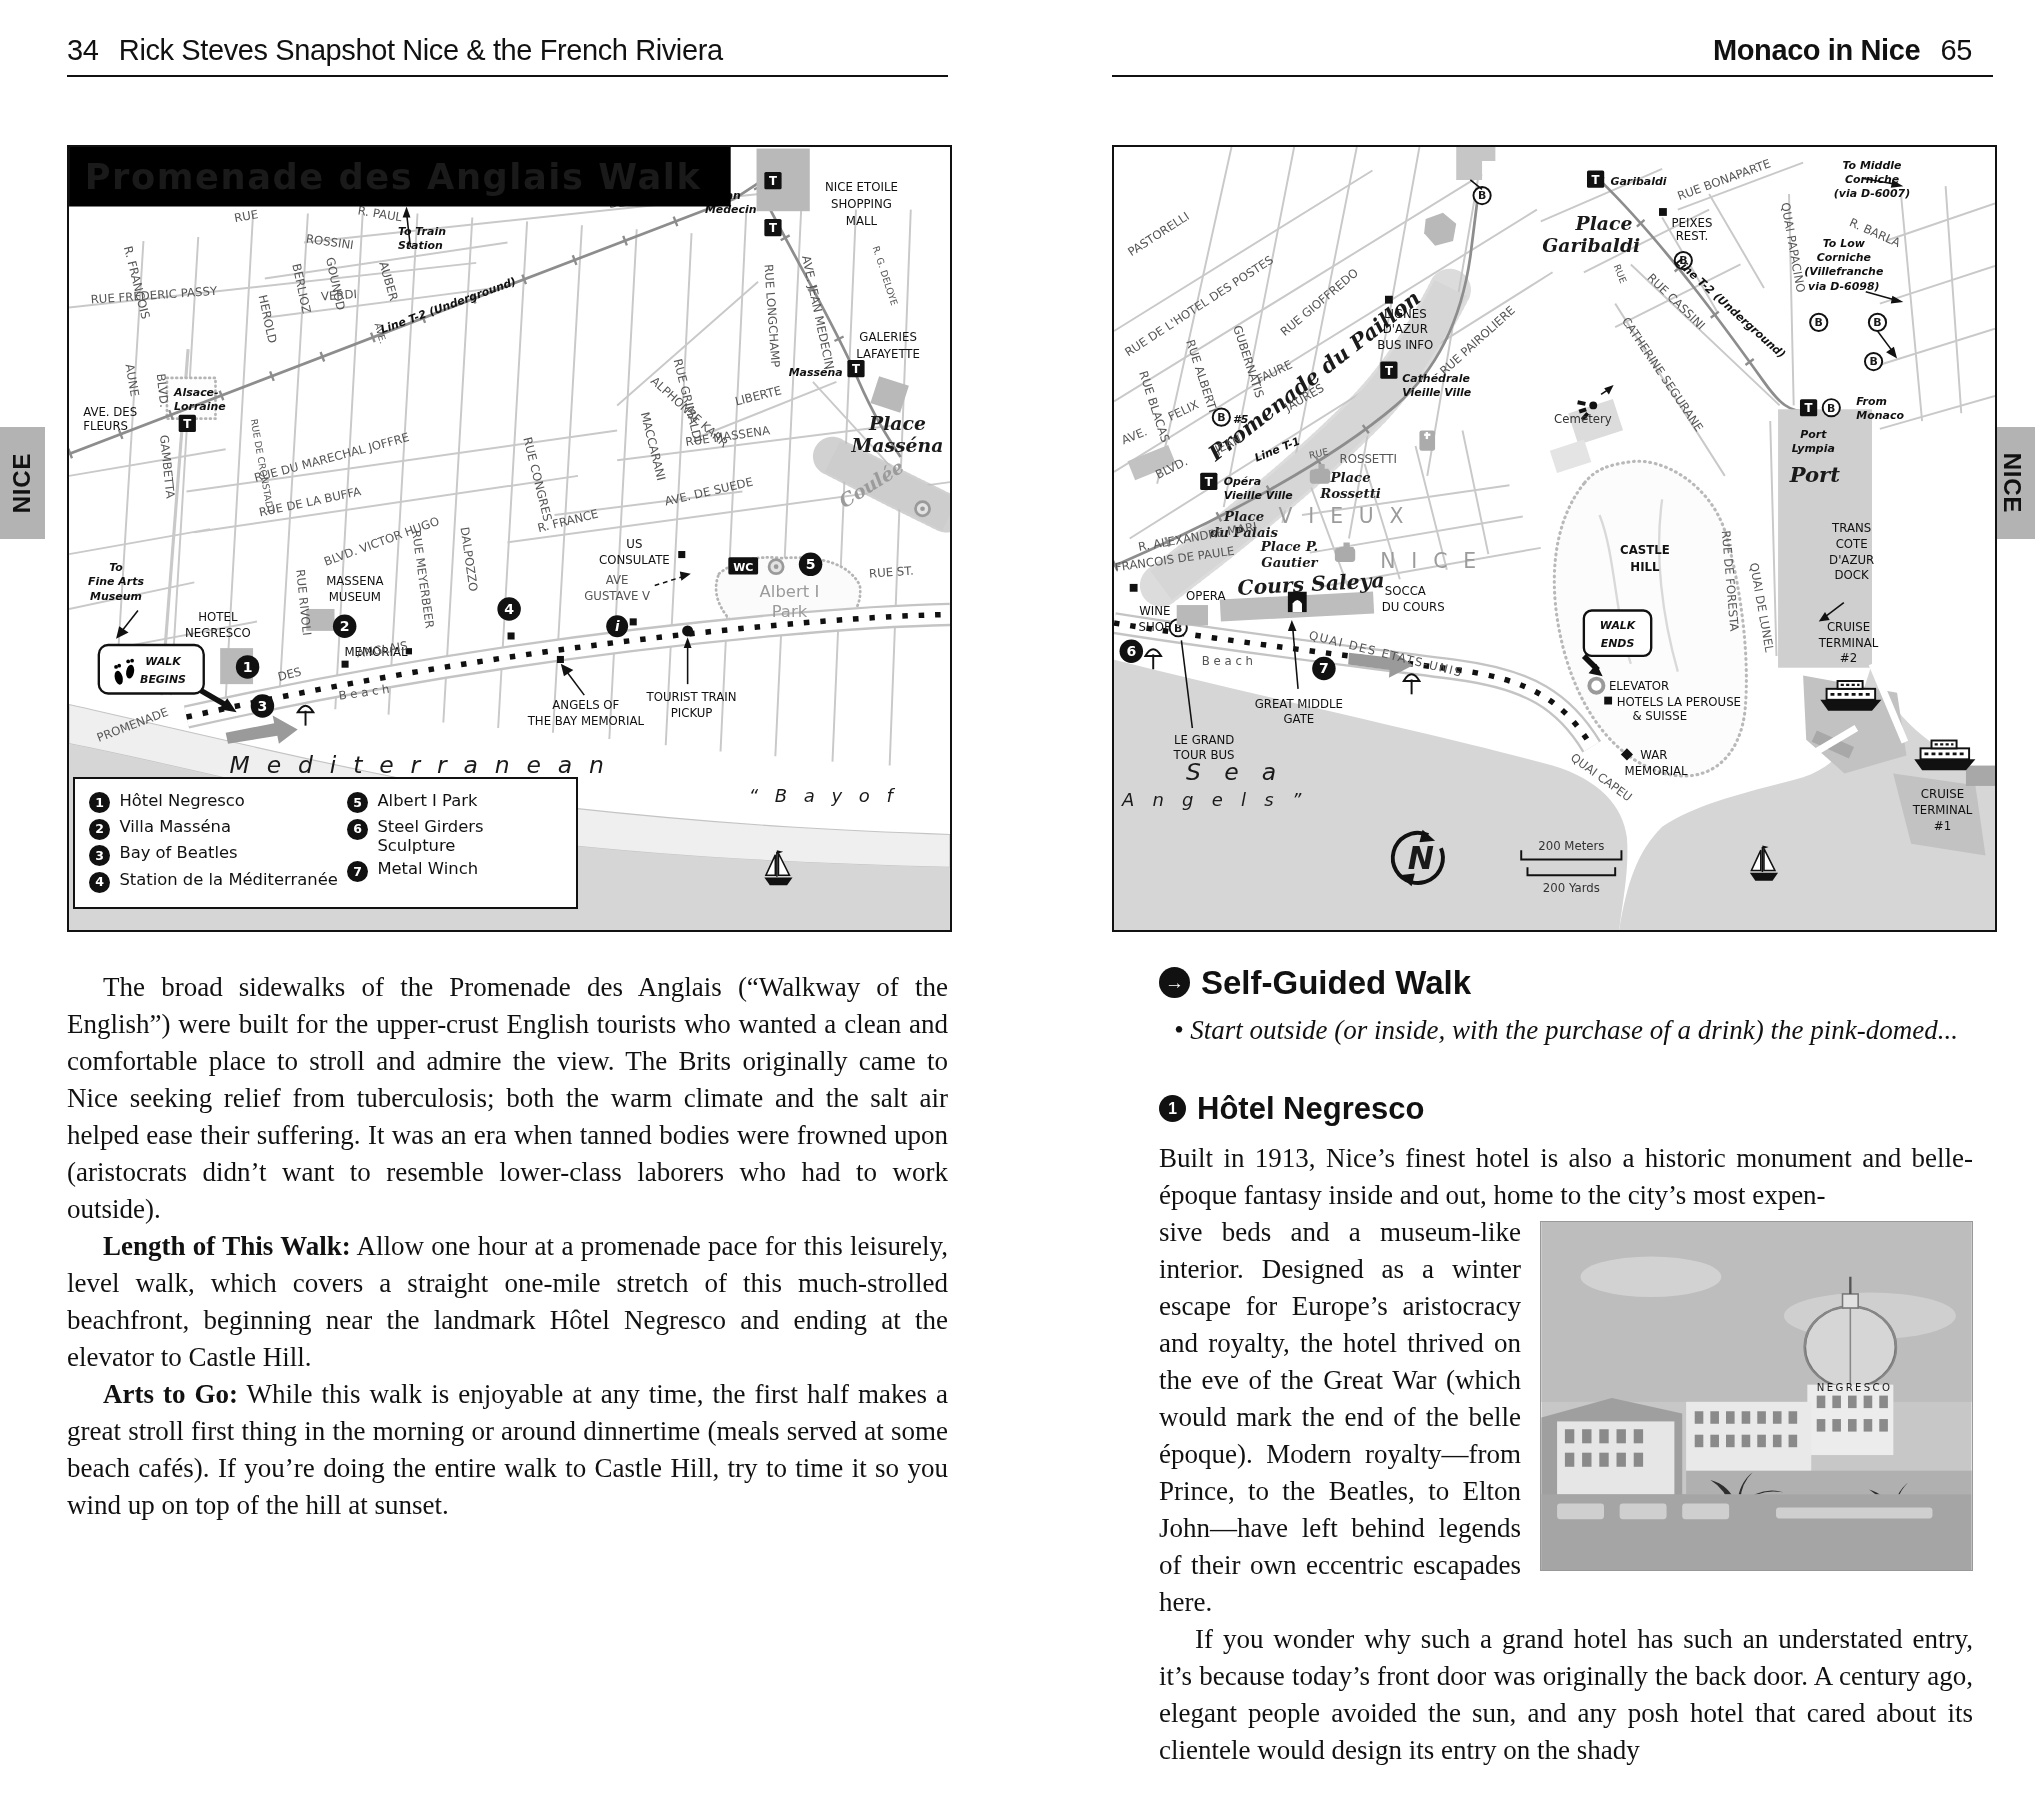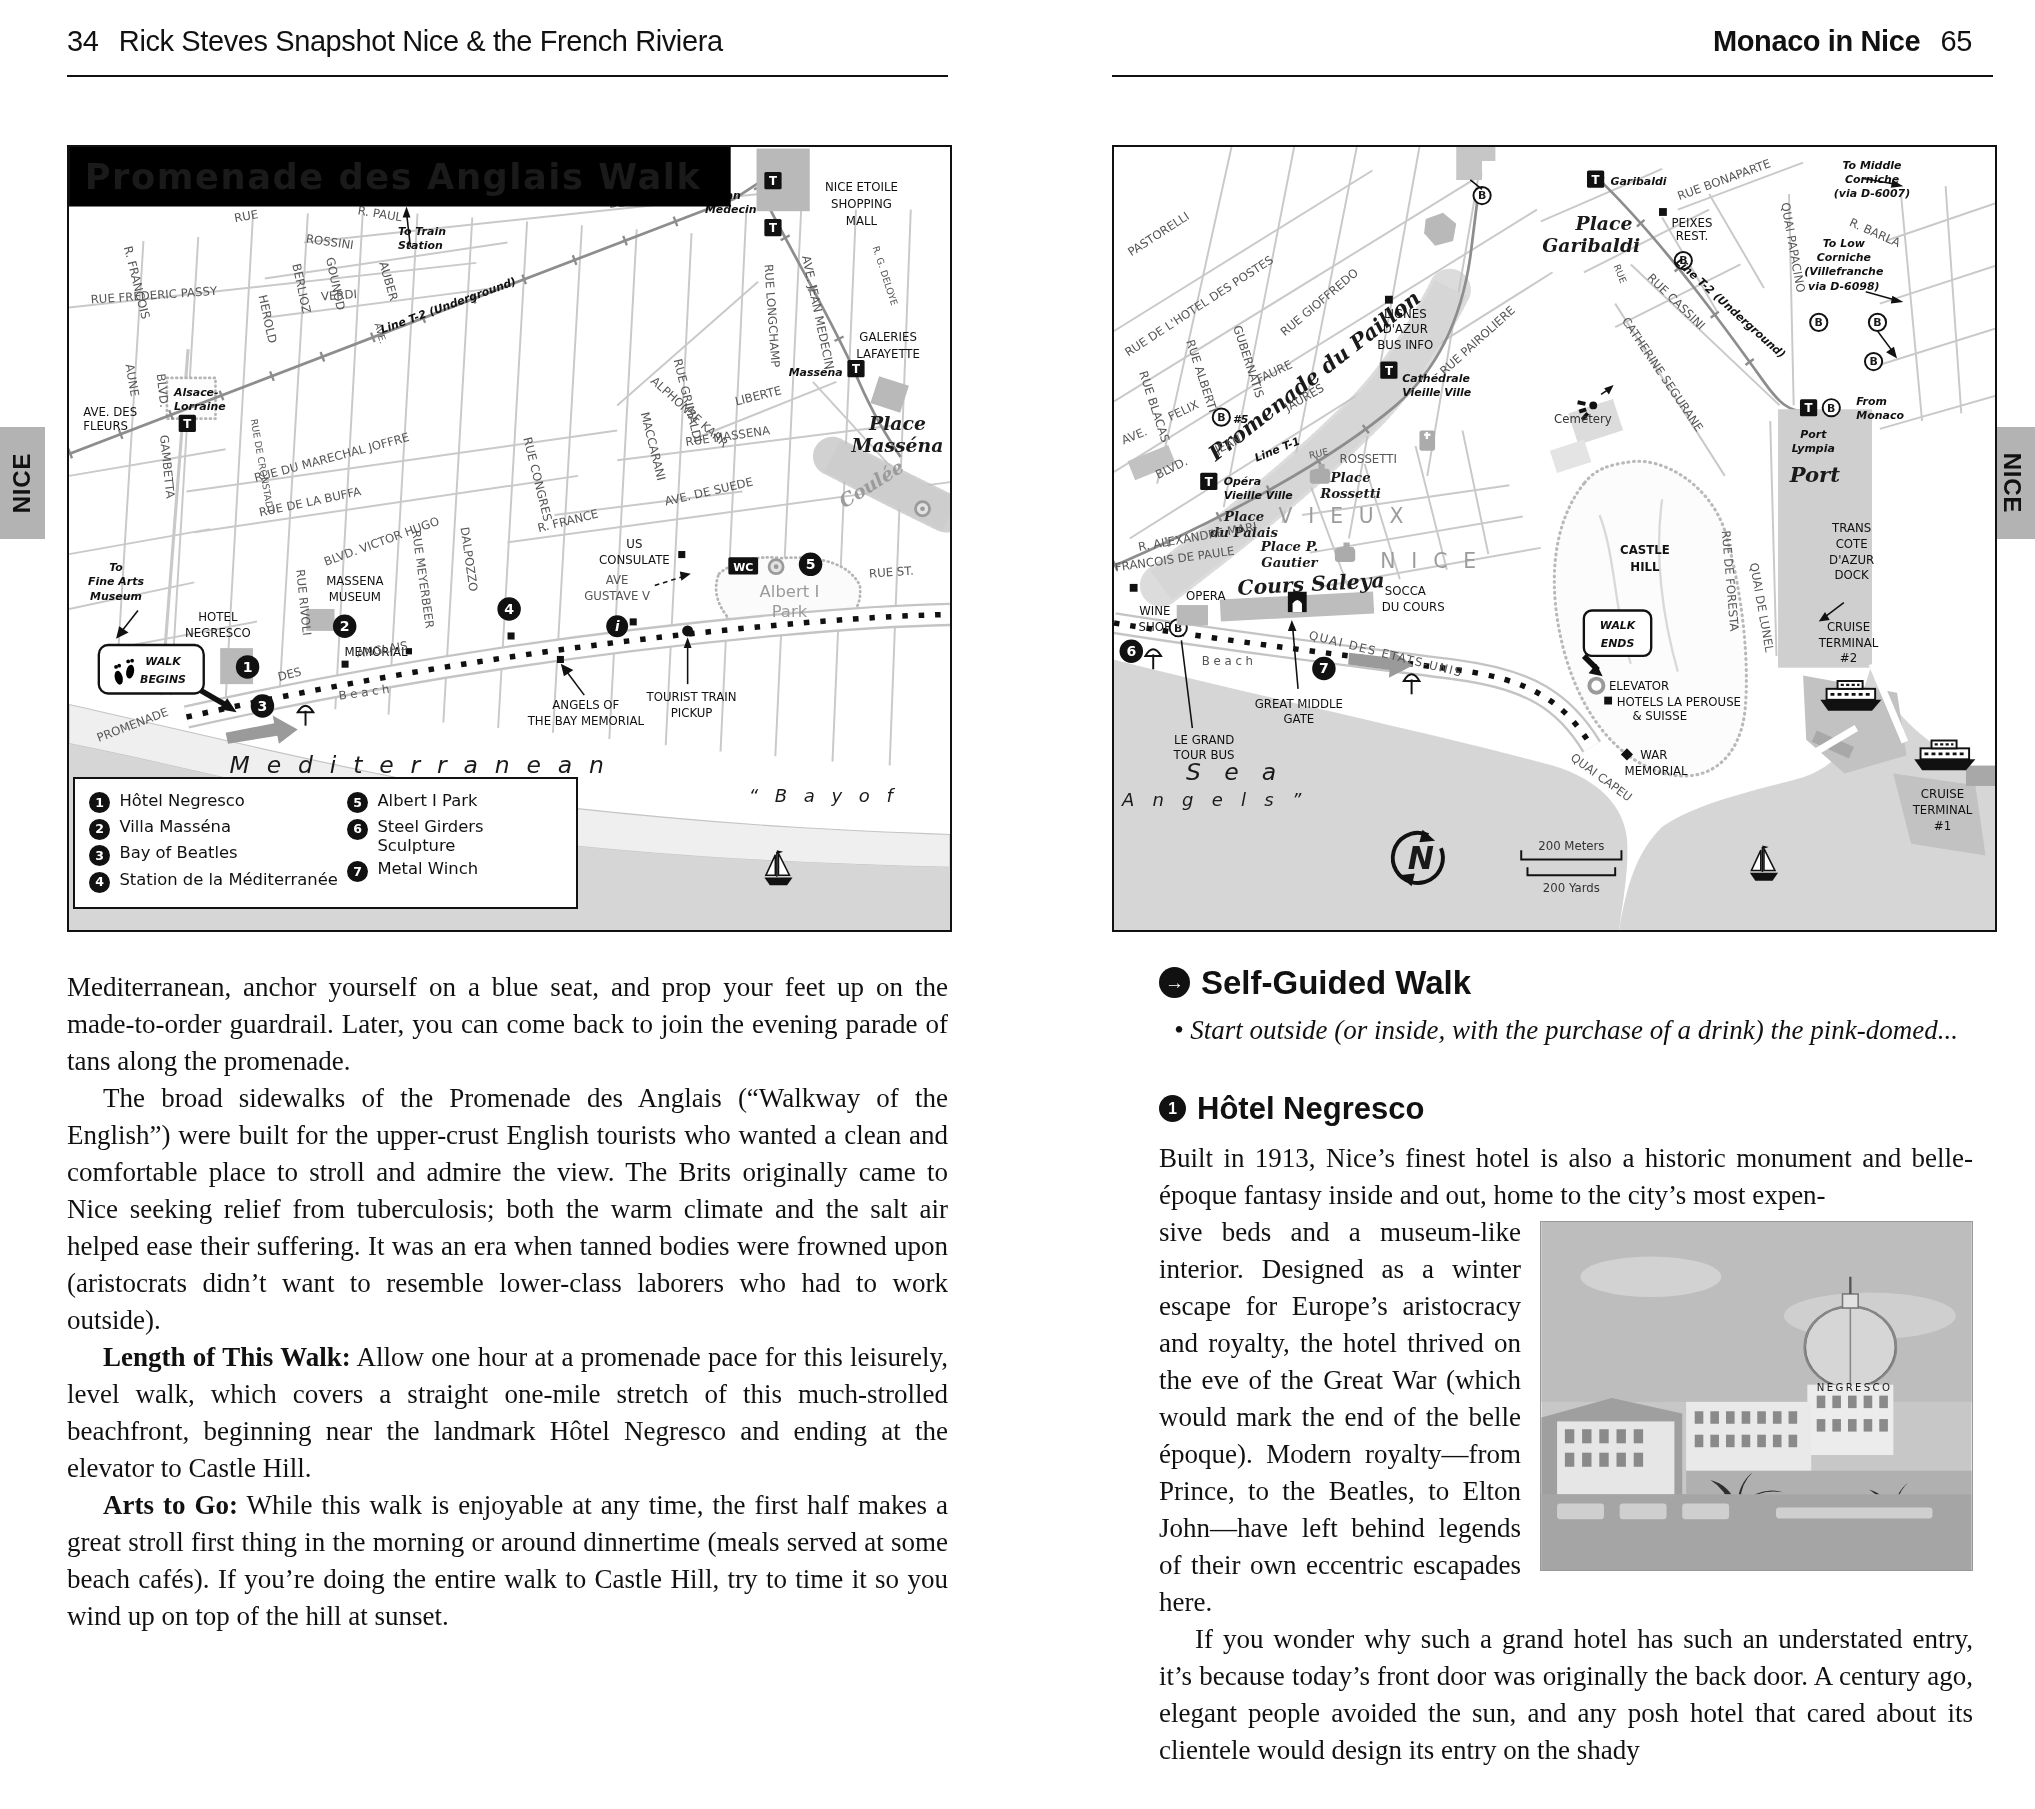--- a/index.html
+++ b/index.html
@@ -1,18 +1,18 @@
 <!DOCTYPE html>
 <html style="font-size:12.5px"><head>
 <meta charset="utf-8">
 <style>
   html,body{margin:0;padding:0;background:#777;}
   .canvas{position:relative;width:2035px;height:1809px;background:#fff;overflow:hidden;
           font-family:"Liberation Serif",serif;color:#111;}
-  .hdr{position:absolute;top:25px;font-family:"Liberation Sans",sans-serif;font-size:29px;letter-spacing:-0.4px;white-space:nowrap;}
+  .hdr{position:absolute;top:34px;font-family:"Liberation Sans",sans-serif;font-size:29px;letter-spacing:-0.4px;white-space:nowrap;}
   .hdr .pg{margin:0 20.4px 0 0;}
   .rule{position:absolute;height:2.3px;background:#111;}
   .tab{position:absolute;width:45px;height:112px;background:#b3b3b3;display:flex;align-items:center;justify-content:center;}
   .tab span{font-family:"Liberation Sans",sans-serif;font-weight:bold;font-size:24px;letter-spacing:0.8px;}
   .tab-l span{transform:rotate(-90deg);}
   .tab-r span{transform:rotate(90deg);}
   .mapbox{position:absolute;border:2.3px solid #111;background:#fff;}
   svg{display:block;}
   svg text{font-family:"DejaVu Sans",sans-serif;fill:#1a1a1a;}
   .s{font-size:15px;fill:#555;}
@@ -600,21 +600,20 @@
     </g>
     <g>
       <text class="s2 mid" x="584" y="898" font-size="17">200 Meters</text>
       <path d="M520,898 520,910 648,910 648,898 M528,920 528,930 640,930 640,920" stroke="#111" stroke-width="2.5" fill="none"></path>
       <text class="s2 mid" x="584" y="952" font-size="17">200 Yards</text>
     </g>
   </svg>
   </div>
 
   <div class="body" style="left:67px;top:969px;width:881px;">
-    <p><b></b><span>Mediterranean, anchor yourself on a blue seat, and prop your feet up on the made-to-order guardrail. Later, you can come back to join the evening parade of tans along the promenade.</span></p>
     <p class="ind"><b></b><span>The broad sidewalks of the Promenade des Anglais (“Walkway of the English”) were built for the upper-crust English tourists who wanted a clean and comfortable place to stroll and admire the view. The Brits originally came to Nice seeking relief from tuberculosis; both the warm climate and the salt air helped ease their suffering. It was an era when tanned bodies were frowned upon (aristocrats didn’t want to resemble lower-class laborers who had to work outside).</span></p>
     <p class="ind"><b>Length of This Walk:</b><span> Allow one hour at a promenade pace for this leisurely, level walk, which covers a straight one-mile stretch of this much-strolled beachfront, beginning near the landmark Hôtel Negresco and ending at the elevator to Castle Hill.</span></p>
     <p class="ind"><b>Arts to Go:</b><span> While this walk is enjoyable at any time, the first half makes a great stroll first thing in the morning or around dinnertime (meals served at some beach cafés). If you’re doing the entire walk to Castle Hill, try to time it so you wind up on top of the hill at sunset.</span></p>
   </div>
 
   <div class="body" style="left:1159px;top:964px;width:814px;">
     <h2 class="rh2">
         <span class="cir">
           <span>→</span>
         </span>

